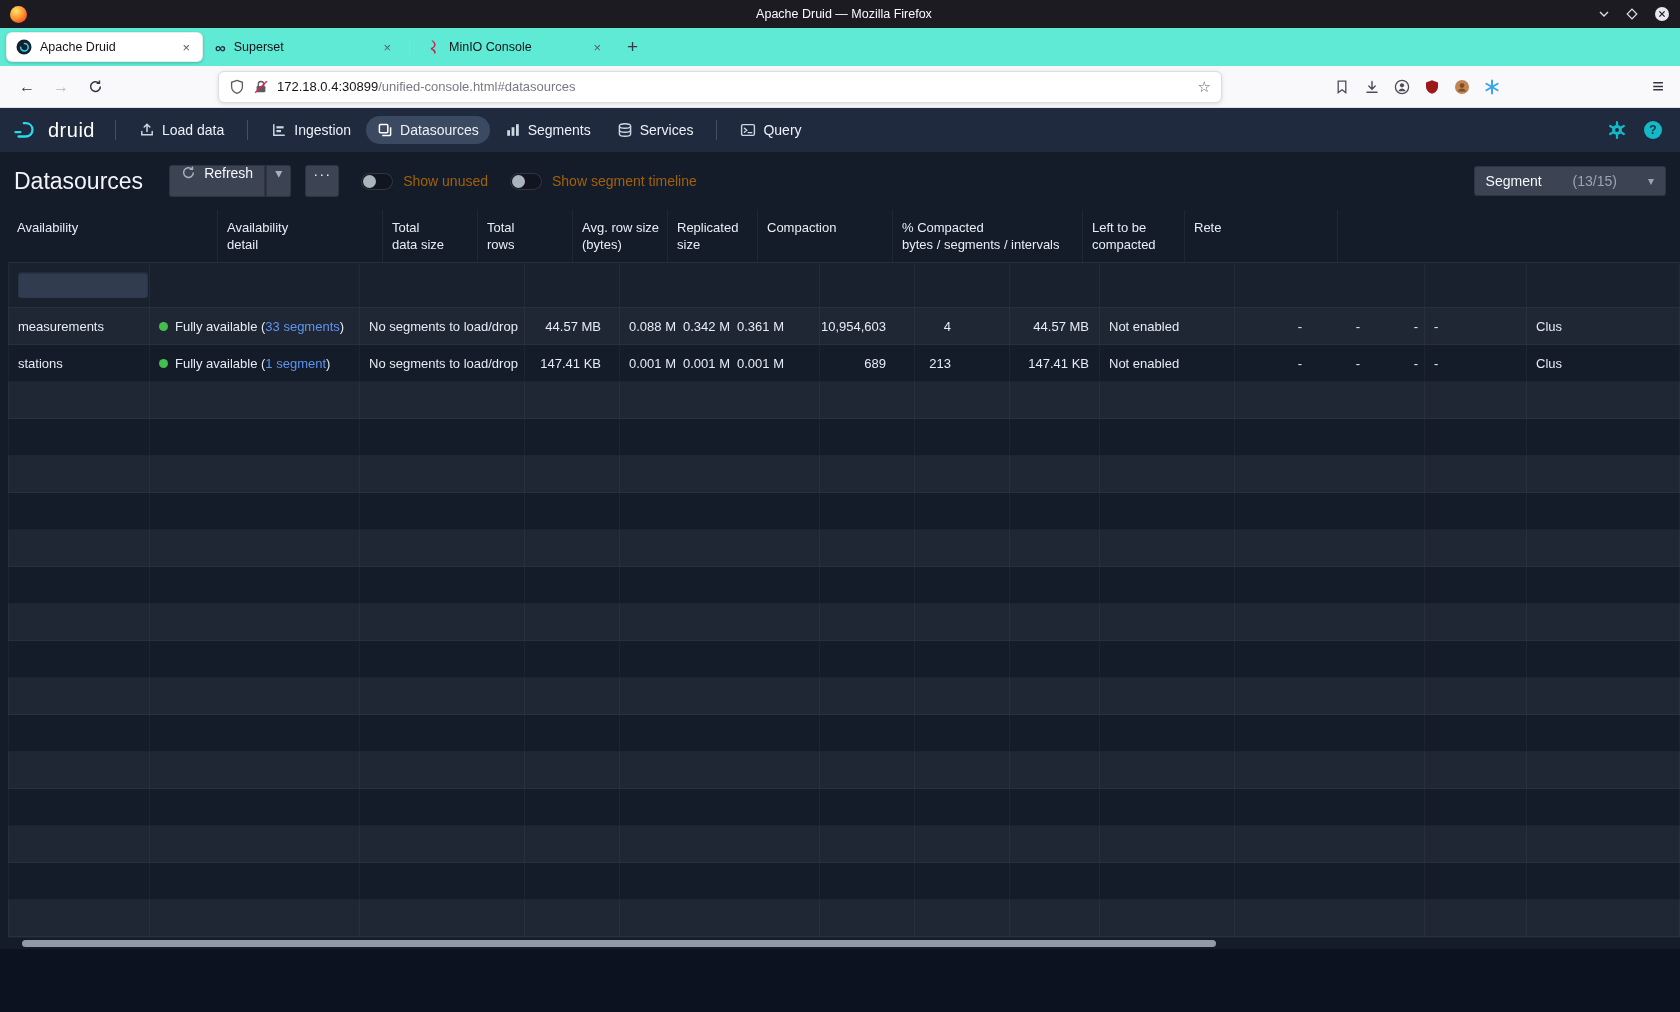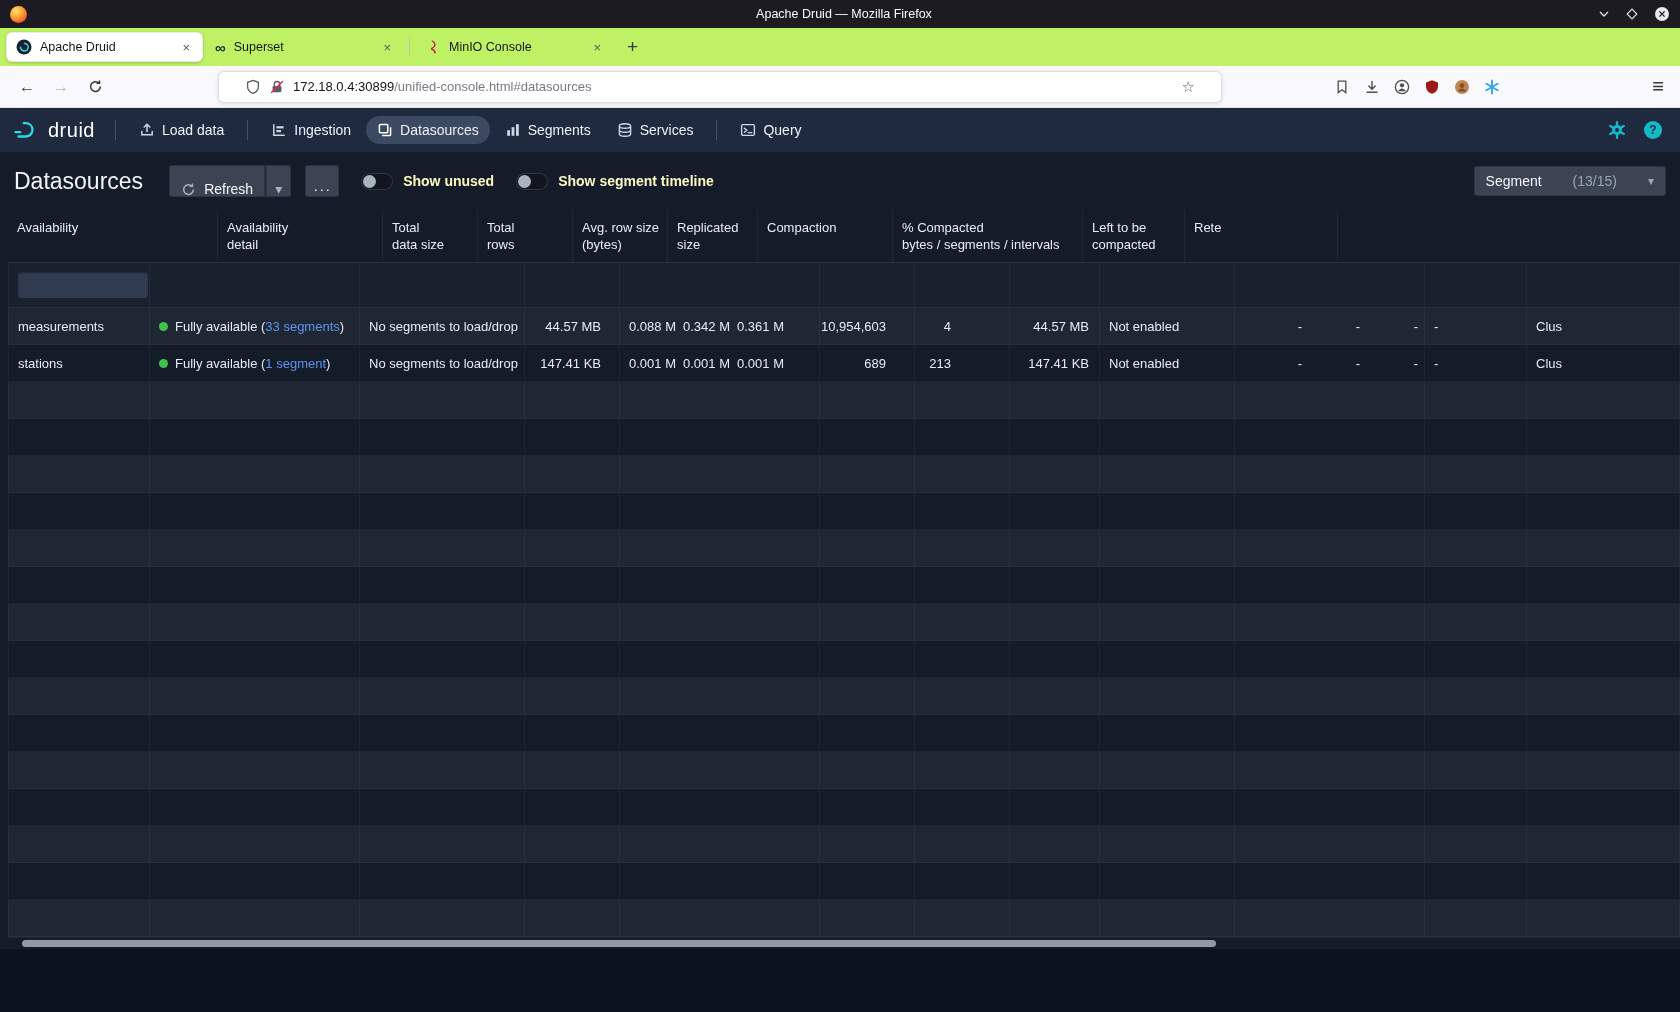--- a/index.html
+++ b/index.html
@@ -7,38 +7,38 @@
   body { font-family:"Liberation Sans", sans-serif; background:#0d1220; }
 
   
   .titlebar { height:28px; background:#1c1b22; display:flex; align-items:center; padding:0 10px; position:relative; }
   .fx-logo { width:17px; height:17px; border-radius:50%;
     background:radial-gradient(circle at 35% 30%, #ffe36e, #ff9a2e 45%, #f4512c 78%, #b5217f); }
   .win-title { position:absolute; left:8px; right:0; text-align:center; color:#fbfbfe; font-size:12.5px; pointer-events:none; }
   .win-controls { margin-left:auto; display:flex; gap:15px; align-items:center; z-index:1; }
 
   
-  .tabbar { height:38px; background:#bef264; display:flex; align-items:center; padding:0 6px; gap:3px; }
+  .tabbar { height:38px; background:#5eead4; display:flex; align-items:center; padding:0 6px; gap:3px; }
   .tab { height:30px; width:197px; border-radius:6px; display:flex; align-items:center; padding:0 9px; gap:8px;
          color:#15141a; font-size:12.5px; }
   .tab.active { background:#ffffff; border:1px solid rgba(0,0,0,.08); box-shadow:0 1px 3px rgba(0,0,0,.22); }
   .tab-label { flex:1; overflow:hidden; white-space:nowrap; }
   .tab-close { color:#5b5b66; font-size:13px; padding:0 3px; border-radius:3px; }
   .tab-sep { width:1px; height:18px; background:#c3c3cc; margin:0 3px; }
   .newtab { font-size:19px; color:#3a3a44; padding:0 11px; }
   .superset-fav { font-weight:700; font-size:15px; color:#232936; line-height:1; }
 
   
   .toolbar { height:42px; background:#f9f9fb; display:flex; align-items:center; padding:0 12px; border-bottom:1px solid #e0e0e6; }
   .tb-btn { width:30px; height:30px; display:flex; align-items:center; justify-content:center; font-size:16px;
             color:#35353f; border-radius:4px; margin-right:4px; }
   .tb-btn.disabled { color:#b6b6bf; }
   .urlbar { margin-left:104px; width:1004px; height:32px; background:#ffffff; border:1px solid #dcdce2;
             box-shadow:0 1px 4px rgba(0,0,0,.12); border-radius:6px; display:flex; align-items:center;
-            padding:0 26px; gap:8px; font-size:13px; }
+            padding:0 10px; gap:8px; font-size:13px; }
   .url-text { flex:1; white-space:nowrap; overflow:hidden; }
   .url-host { color:#15141a; }
   .url-path { color:#7a7a85; }
   .star { color:#5b5b66; font-size:15px; }
   .tb-icons { display:flex; align-items:center; gap:14px; margin-left:112px; flex:1; }
   .menu-btn { margin-left:auto; font-size:20px; color:#35353f; padding-right:4px; }
 
   
   .druid-nav { height:44px; background:#1f2a3e; display:flex; align-items:center; padding:0 14px; }
   .brand { display:flex; align-items:center; gap:8px; margin-right:10px; }
@@ -48,31 +48,31 @@
               border-radius:16px; margin:0 2px; }
   .nav-item.active { background:rgba(132,154,191,.28); }
   .nav-right { margin-left:auto; display:flex; align-items:center; gap:18px; padding-right:4px; }
   .help-circle { width:18px; height:18px; border-radius:50%; background:#14b9c8; color:#1f2a3e;
                  font-weight:bold; font-size:12px; display:flex; align-items:center; justify-content:center; }
 
   
   .page-header { height:58px; background:#141b29; display:flex; align-items:center; padding:0 14px; }
   .page-title { color:#f2f6fa; font-size:23px; font-weight:500; margin-right:26px; }
   button { font-family:inherit; border:none; cursor:pointer; }
-  .bp { background:#3c4353; color:#f5f8fa; font-size:14px; height:32px; display:inline-flex; align-items:flex-end;
+  .bp { background:#3c4353; color:#f5f8fa; font-size:14px; height:32px; display:inline-flex; align-items:flex-start;
         box-shadow:inset 0 0 0 1px rgba(17,20,24,.3); }
   .refresh { border-radius:3px 0 0 3px; padding:0 12px; gap:8px; }
   .refresh-caret { border-radius:0 3px 3px 0; width:26px; justify-content:center;
                    border-left:1px solid rgba(17,20,24,.5); color:#a7b0bd; }
   .more { width:34px; border-radius:3px; margin-left:14px; justify-content:center; color:#e8edf3; letter-spacing:1px; font-size:15px; }
   .switch-wrap { display:flex; align-items:center; gap:10px; margin-left:22px; }
   .switch { width:32px; height:17px; border-radius:9px; background:rgba(14,19,26,.65);
             box-shadow:inset 0 0 0 1px rgba(255,255,255,.14); position:relative; display:inline-block; }
   .knob { position:absolute; left:2px; top:2px; width:13px; height:13px; border-radius:50%; background:#aab4bf; }
-  .switch-label { color:#fef9c3; font-size:14px;font-weight:bold; }
+  .switch-label { color:#a16207; font-size:14px; }
   .columns-btn { margin-left:auto; height:30px; background:#3c4353; border-radius:3px; color:#f5f8fa; font-size:14px;
                  display:flex; align-items:center; gap:7px; padding:0 12px; box-shadow:inset 0 0 0 1px rgba(17,20,24,.3); }
   .columns-count, .columns-caret { color:#9aa5b3;margin-left:24px; }
   .columns-caret { font-size:12px; }
   .ricon { color:#a7b0bd; display:flex; }
 
   
   .table { background:#141b29; padding-left:8px; }
   .thead { display:flex; height:52px; }
   .th { padding:9px 9px 0 9px; font-size:13px; color:#e9eef5; line-height:17px;

